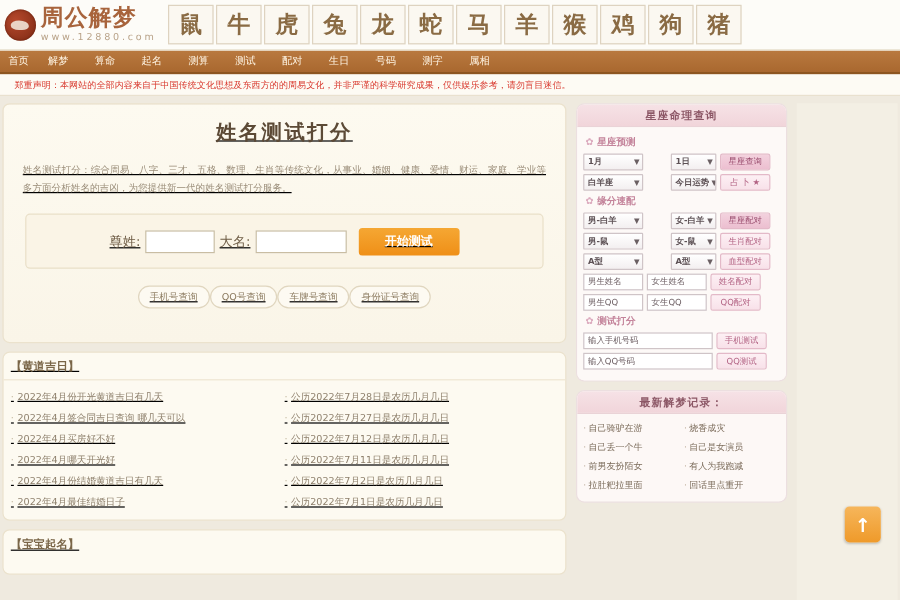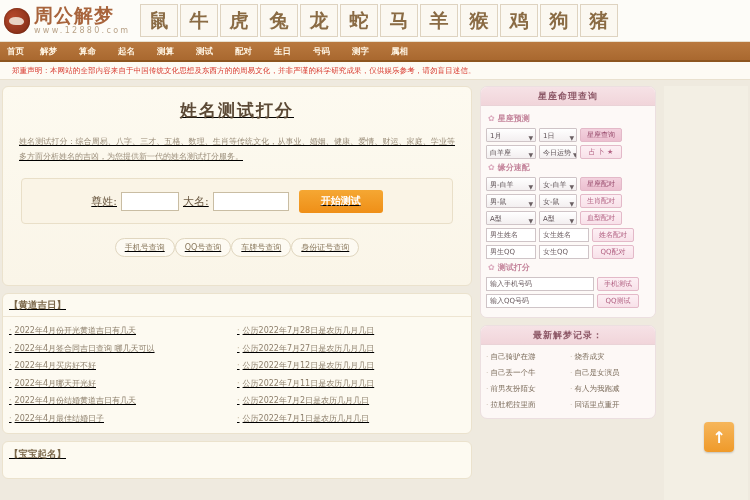--- a/index.html
+++ b/index.html
@@ -69,21 +69,20 @@
     display: flex; align-items: center;
     padding-left: 2px;
     border-bottom: 2px solid #8d5620;
   }
   .nav-item {
     color: #fff5e4; font-size: 8.5px;
     padding: 0 11px;
     line-height: 20px;
     white-space: nowrap;
     cursor: pointer;
-    font-weight: bold;
   }
   .nav-item.home { padding: 0 5px; }
 
   
   .notice {
     height: 18px;
     background: #fdfbf4;
     border-bottom: 1px solid #e9e1cf;
     display: flex; align-items: center;
     padding-left: 12px;
@@ -218,28 +217,28 @@
   .sec-icon { color: #dba9bd; font-size: 8px; }
   .sel-row {
     display: flex; align-items: center; gap: 3px;
     margin-bottom: 3px;
   }
   .sel {
     height: 14px;
     border: 1px solid #cfc4c7;
     background: linear-gradient(#ffffff,#f3eff0);
     font-size: 7px; color: #5d5155;
-    display: flex; align-items: flex-end; justify-content: space-between;
+    display: flex; align-items: center; justify-content: space-between;
     padding: 0 2px 0 3px;
     border-radius: 1px;
     cursor: pointer;
-    white-space: nowrap; overflow: hidden;
+    white-space: nowrap; overflow: hidden; font-weight: bold;
   }
   .sel.w50 { width: 50px; }
-  .sel.w46 { width: 38px; }
+  .sel.w46 { width: 38px; margin-left: 20px; }
   .caret { font-size: 6px; color: #6a5f62; margin-left: 2px; }
   .txt {
     height: 14px;
     border: 1px solid #cfc4c7;
     background: #fff;
     font-size: 7px; color: #6b5d61;
     padding: 0 3px;
     display: flex; align-items: center;
     white-space: nowrap; overflow: hidden;
   }

